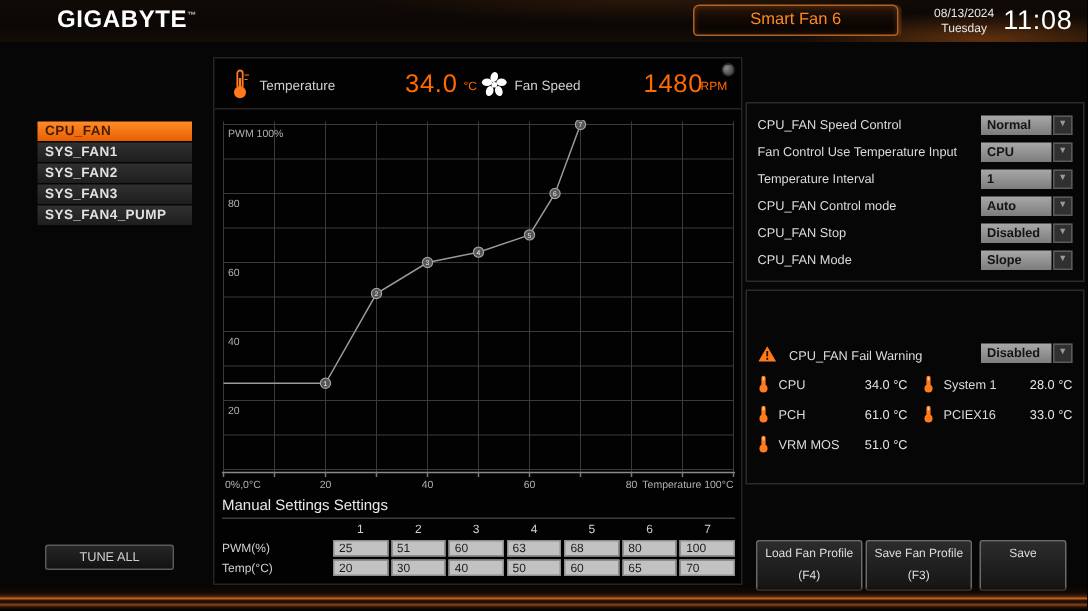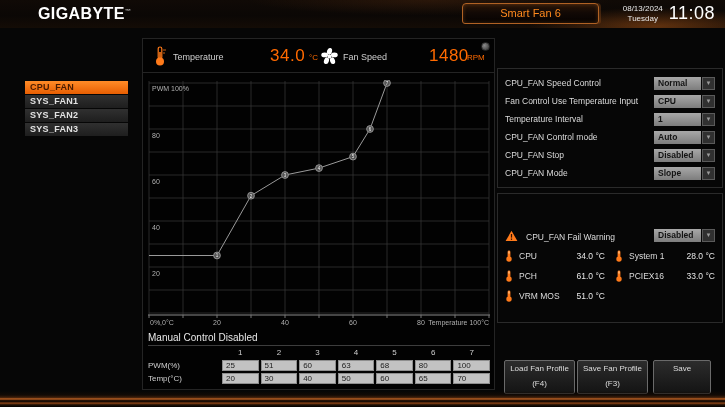--- a/index.html
+++ b/index.html
@@ -128,21 +128,23 @@
       </div>
       <div class="time">11:08</div>
     </div>
   </div>
 
   <div class="fan-list">
       <div class="fan-item selected">CPU_FAN</div>
       <div class="fan-item">SYS_FAN1</div>
       <div class="fan-item">SYS_FAN2</div>
       <div class="fan-item">SYS_FAN3</div>
-    </div>
+      <div class="fan-item">SYS_FAN4_PUMP</div>
+    </div>
+  <div class="tune-all">TUNE ALL</div>
 
   <div class="center-panel">
     <div class="info-bar">
       <svg class="thermo-ic" width="14" height="22" viewBox="0 0 14 22">
         <rect x="5.2" y="2" width="3.6" height="12" rx="1.8" fill="none" stroke="#ff7a1a" stroke-width="1.2"></rect>
         <rect x="6.2" y="7" width="1.6" height="8" fill="#ff7a1a"></rect>
         <circle cx="7" cy="16.5" r="4" fill="#ff7a1a"></circle>
         <path d="M10 5 h3 M10 8 h2" stroke="#ff7a1a" stroke-width="0.8"></path>
       </svg>
       <div class="lbl-temp">Temperature</div>
@@ -237,21 +239,21 @@
             <circle cx="222" cy="49" r="3.4" fill="#565656" stroke="#a2a2a2" stroke-width="0.8"></circle>
             <text x="222" y="50.8" font-size="4.5" fill="#eee" text-anchor="middle" font-family="Liberation Sans, sans-serif">6</text>
           </g>
           <g cursor="pointer">
             <circle cx="238.99999999999997" cy="3" r="3.4" fill="#565656" stroke="#a2a2a2" stroke-width="0.8"></circle>
             <text x="238.99999999999997" y="4.8" font-size="4.5" fill="#eee" text-anchor="middle" font-family="Liberation Sans, sans-serif">7</text>
           </g>
         </svg></div>
 
     <div class="manual">
-      <div class="manual-title">Manual Control Disabled</div>
+      <div class="manual-title">Manual Settings Settings</div>
       <div class="mc-grid">
           <div class="mc-corner"></div>
           <div class="mc-head">1</div>
           <div class="mc-head">2</div>
           <div class="mc-head">3</div>
           <div class="mc-head">4</div>
           <div class="mc-head">5</div>
           <div class="mc-head">6</div>
           <div class="mc-head">7</div>
           <div class="mc-label">PWM(%)</div>

